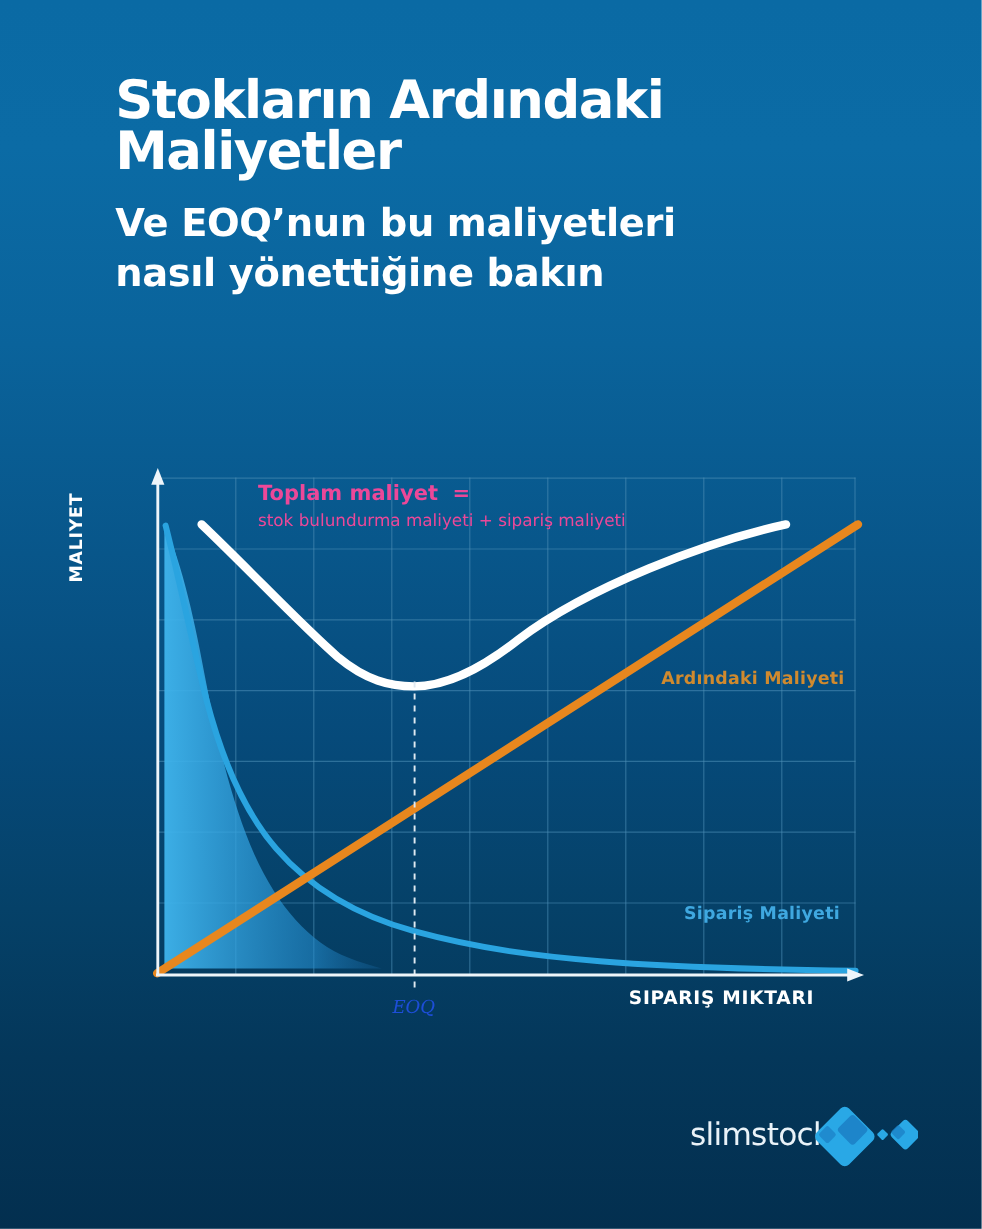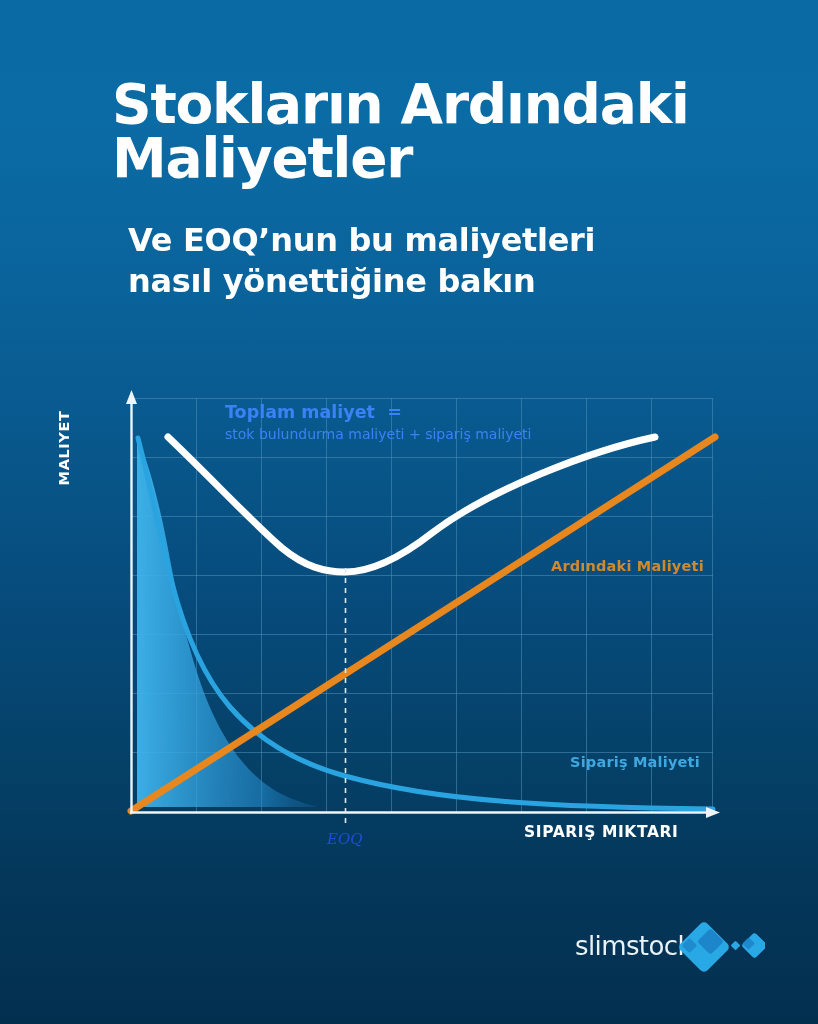--- a/index.html
+++ b/index.html
@@ -15,40 +15,40 @@
         #054168 74%,
         #04375a 86%,
         #032f4f 100%);
     position:relative;
   }
   .poster{position:absolute;inset:0;}
 
   
   .header{position:absolute;left:96px;top:62px;width:690px;}
   .title{
-    font-size:55px;line-height:0.98;font-weight:700;color:#ffffff;
-    letter-spacing:-1.2px;margin:16px;
+    font-size:44px;line-height:0.98;font-weight:700;color:#ffffff;
+    letter-spacing:-1.2px;margin:0;
     font-family:"DejaVu Sans","Liberation Sans",sans-serif;
   }
   .title .l2{display:block;}
   .subtitle{
     margin:0;padding-top:18px;
     font-size:32px;line-height:1.28;font-weight:700;color:#ffffff;
     letter-spacing:-0.3px;
     font-family:"DejaVu Sans","Liberation Sans",sans-serif;
   }
-  .subtitle .sl{display:block;margin-left:32px;}
+  .subtitle .sl{display:block;}
 
   
   .chart-wrap{position:absolute;left:0;top:0;width:818px;height:1024px;}
   svg.chart{position:absolute;left:0;top:0;}
 
   .ann-total{
-    position:absolute;left:225px;top:401px;width:420px;
-    color:#3b82f6;
+    position:absolute;left:215px;top:401px;width:420px;
+    color:#ec4899;
   }
   .ann-total .ln1{
     font-size:17.5px;font-weight:700;line-height:1.35;
     font-family:"DejaVu Sans","Liberation Sans",sans-serif;
     white-space:pre;
   }
   .ann-total .ln2{
     font-size:14px;font-weight:400;line-height:1.35;
     font-family:"DejaVu Sans","Liberation Sans",sans-serif;
   }

